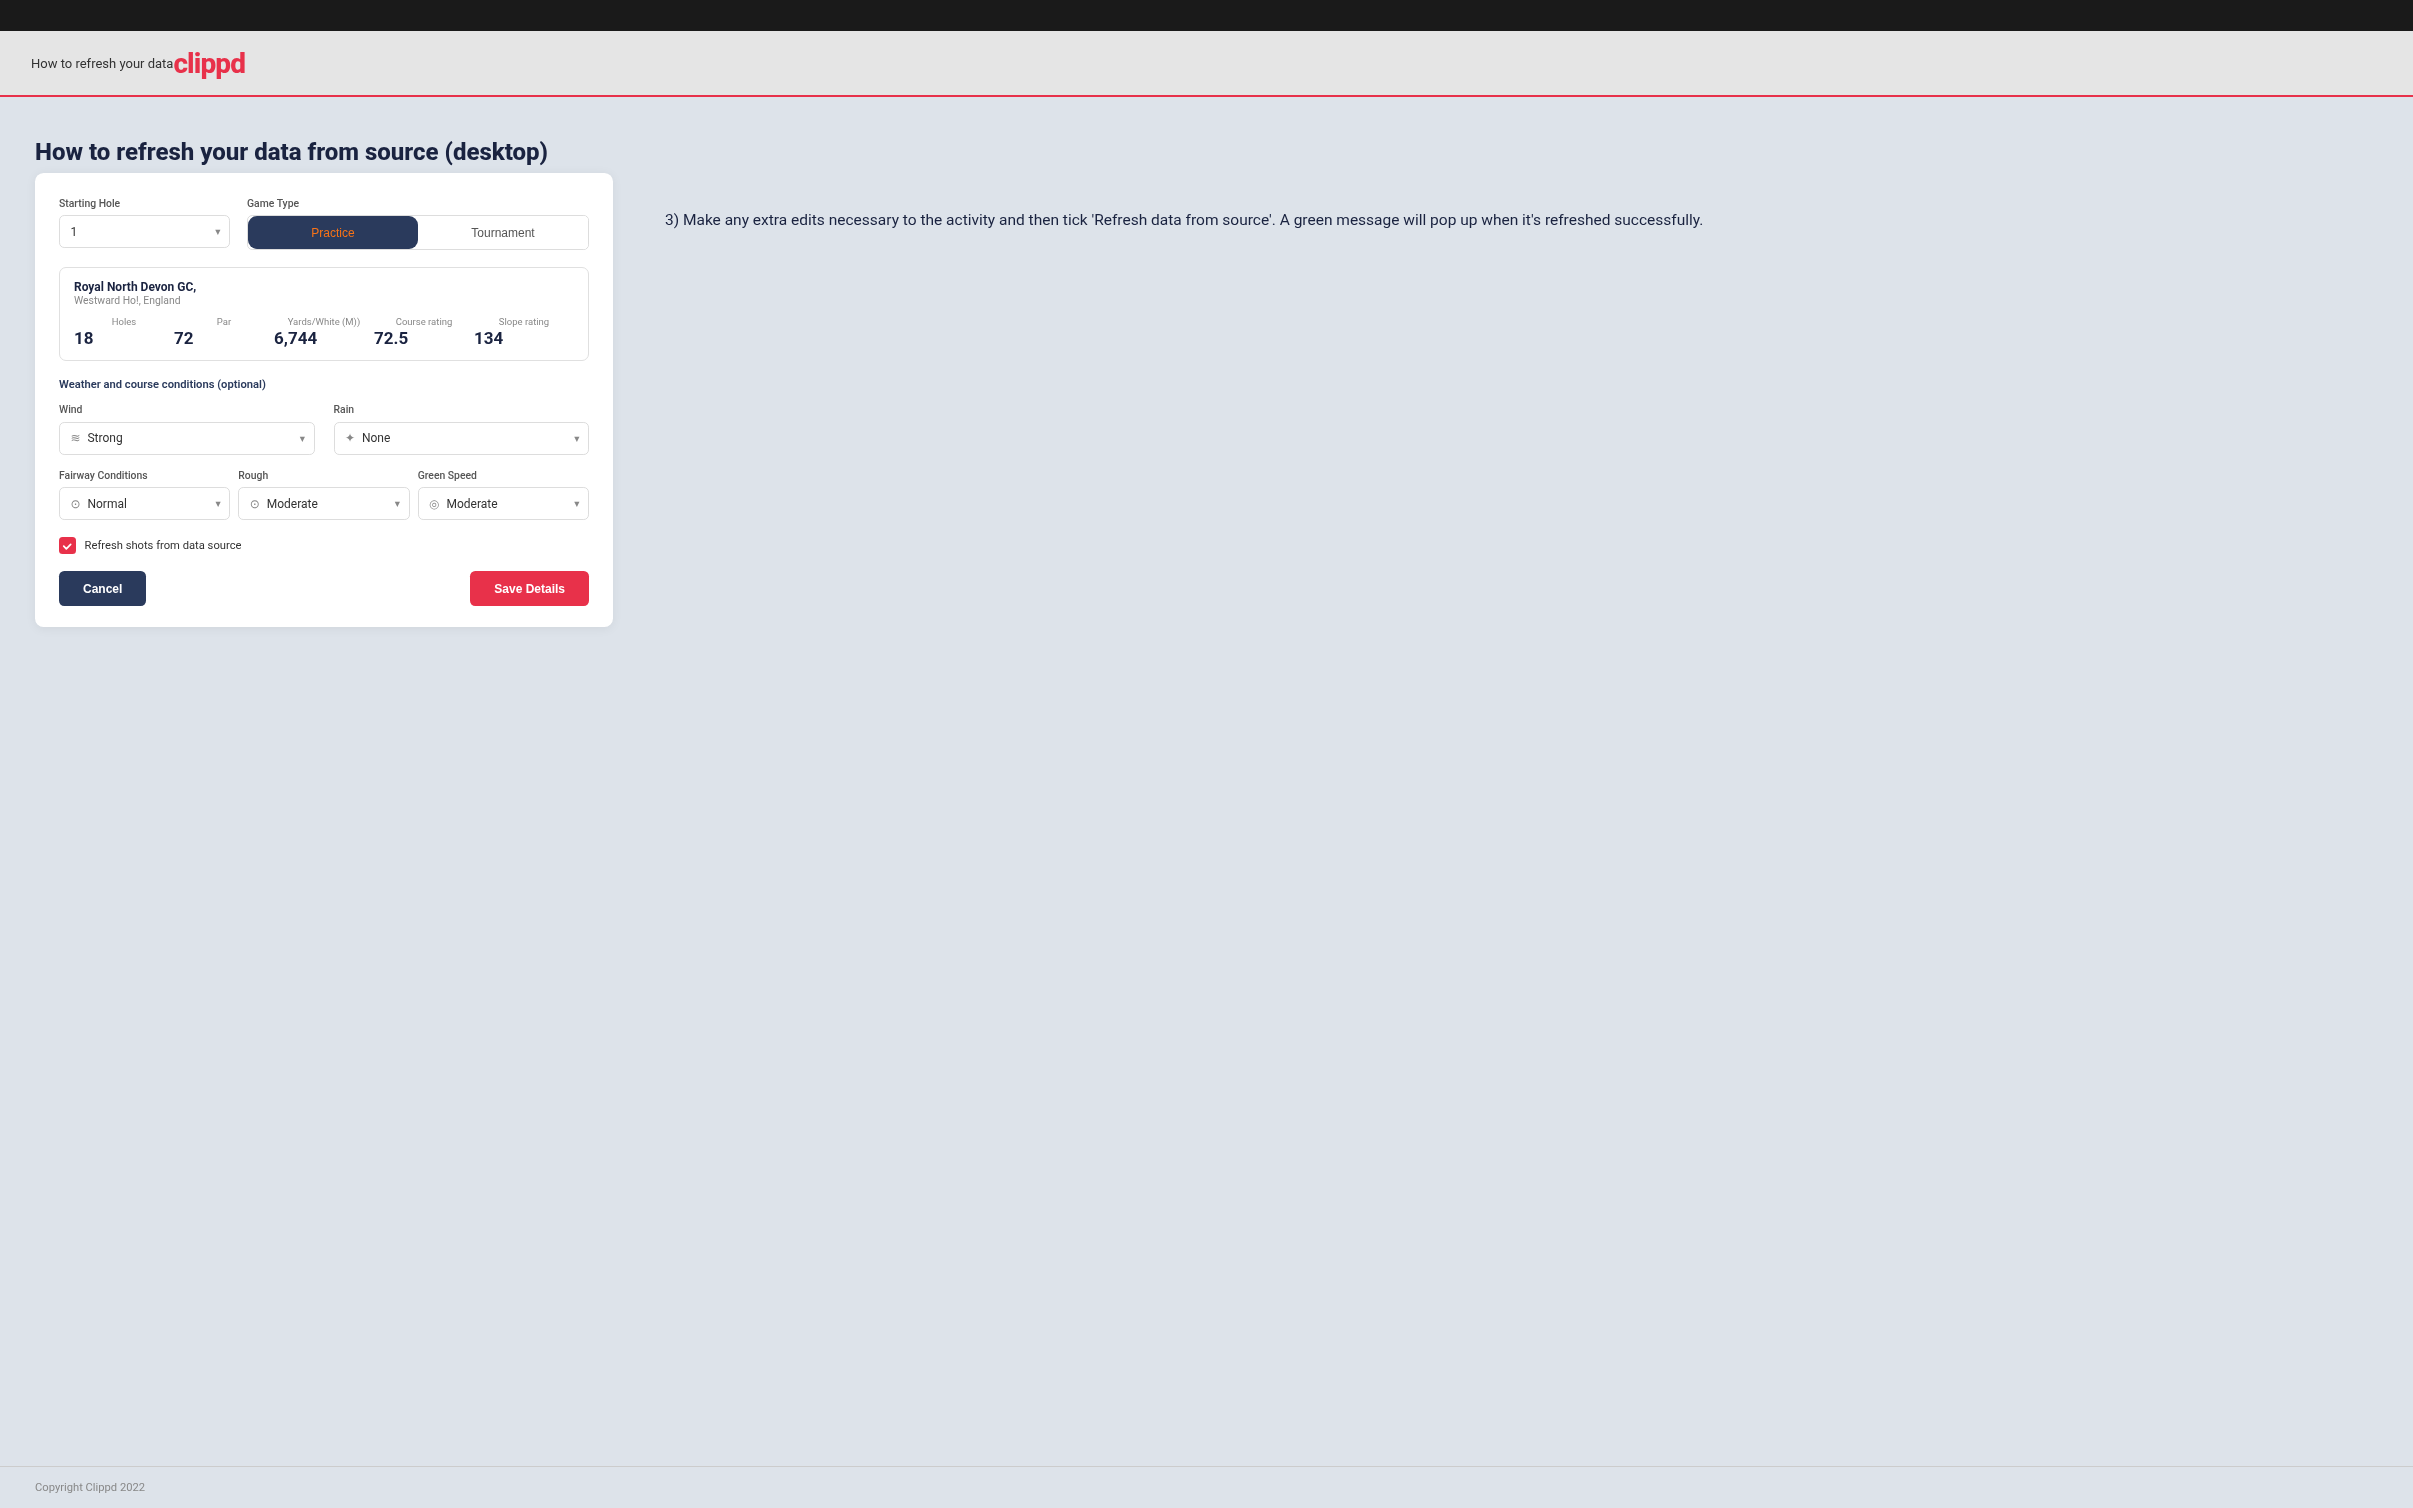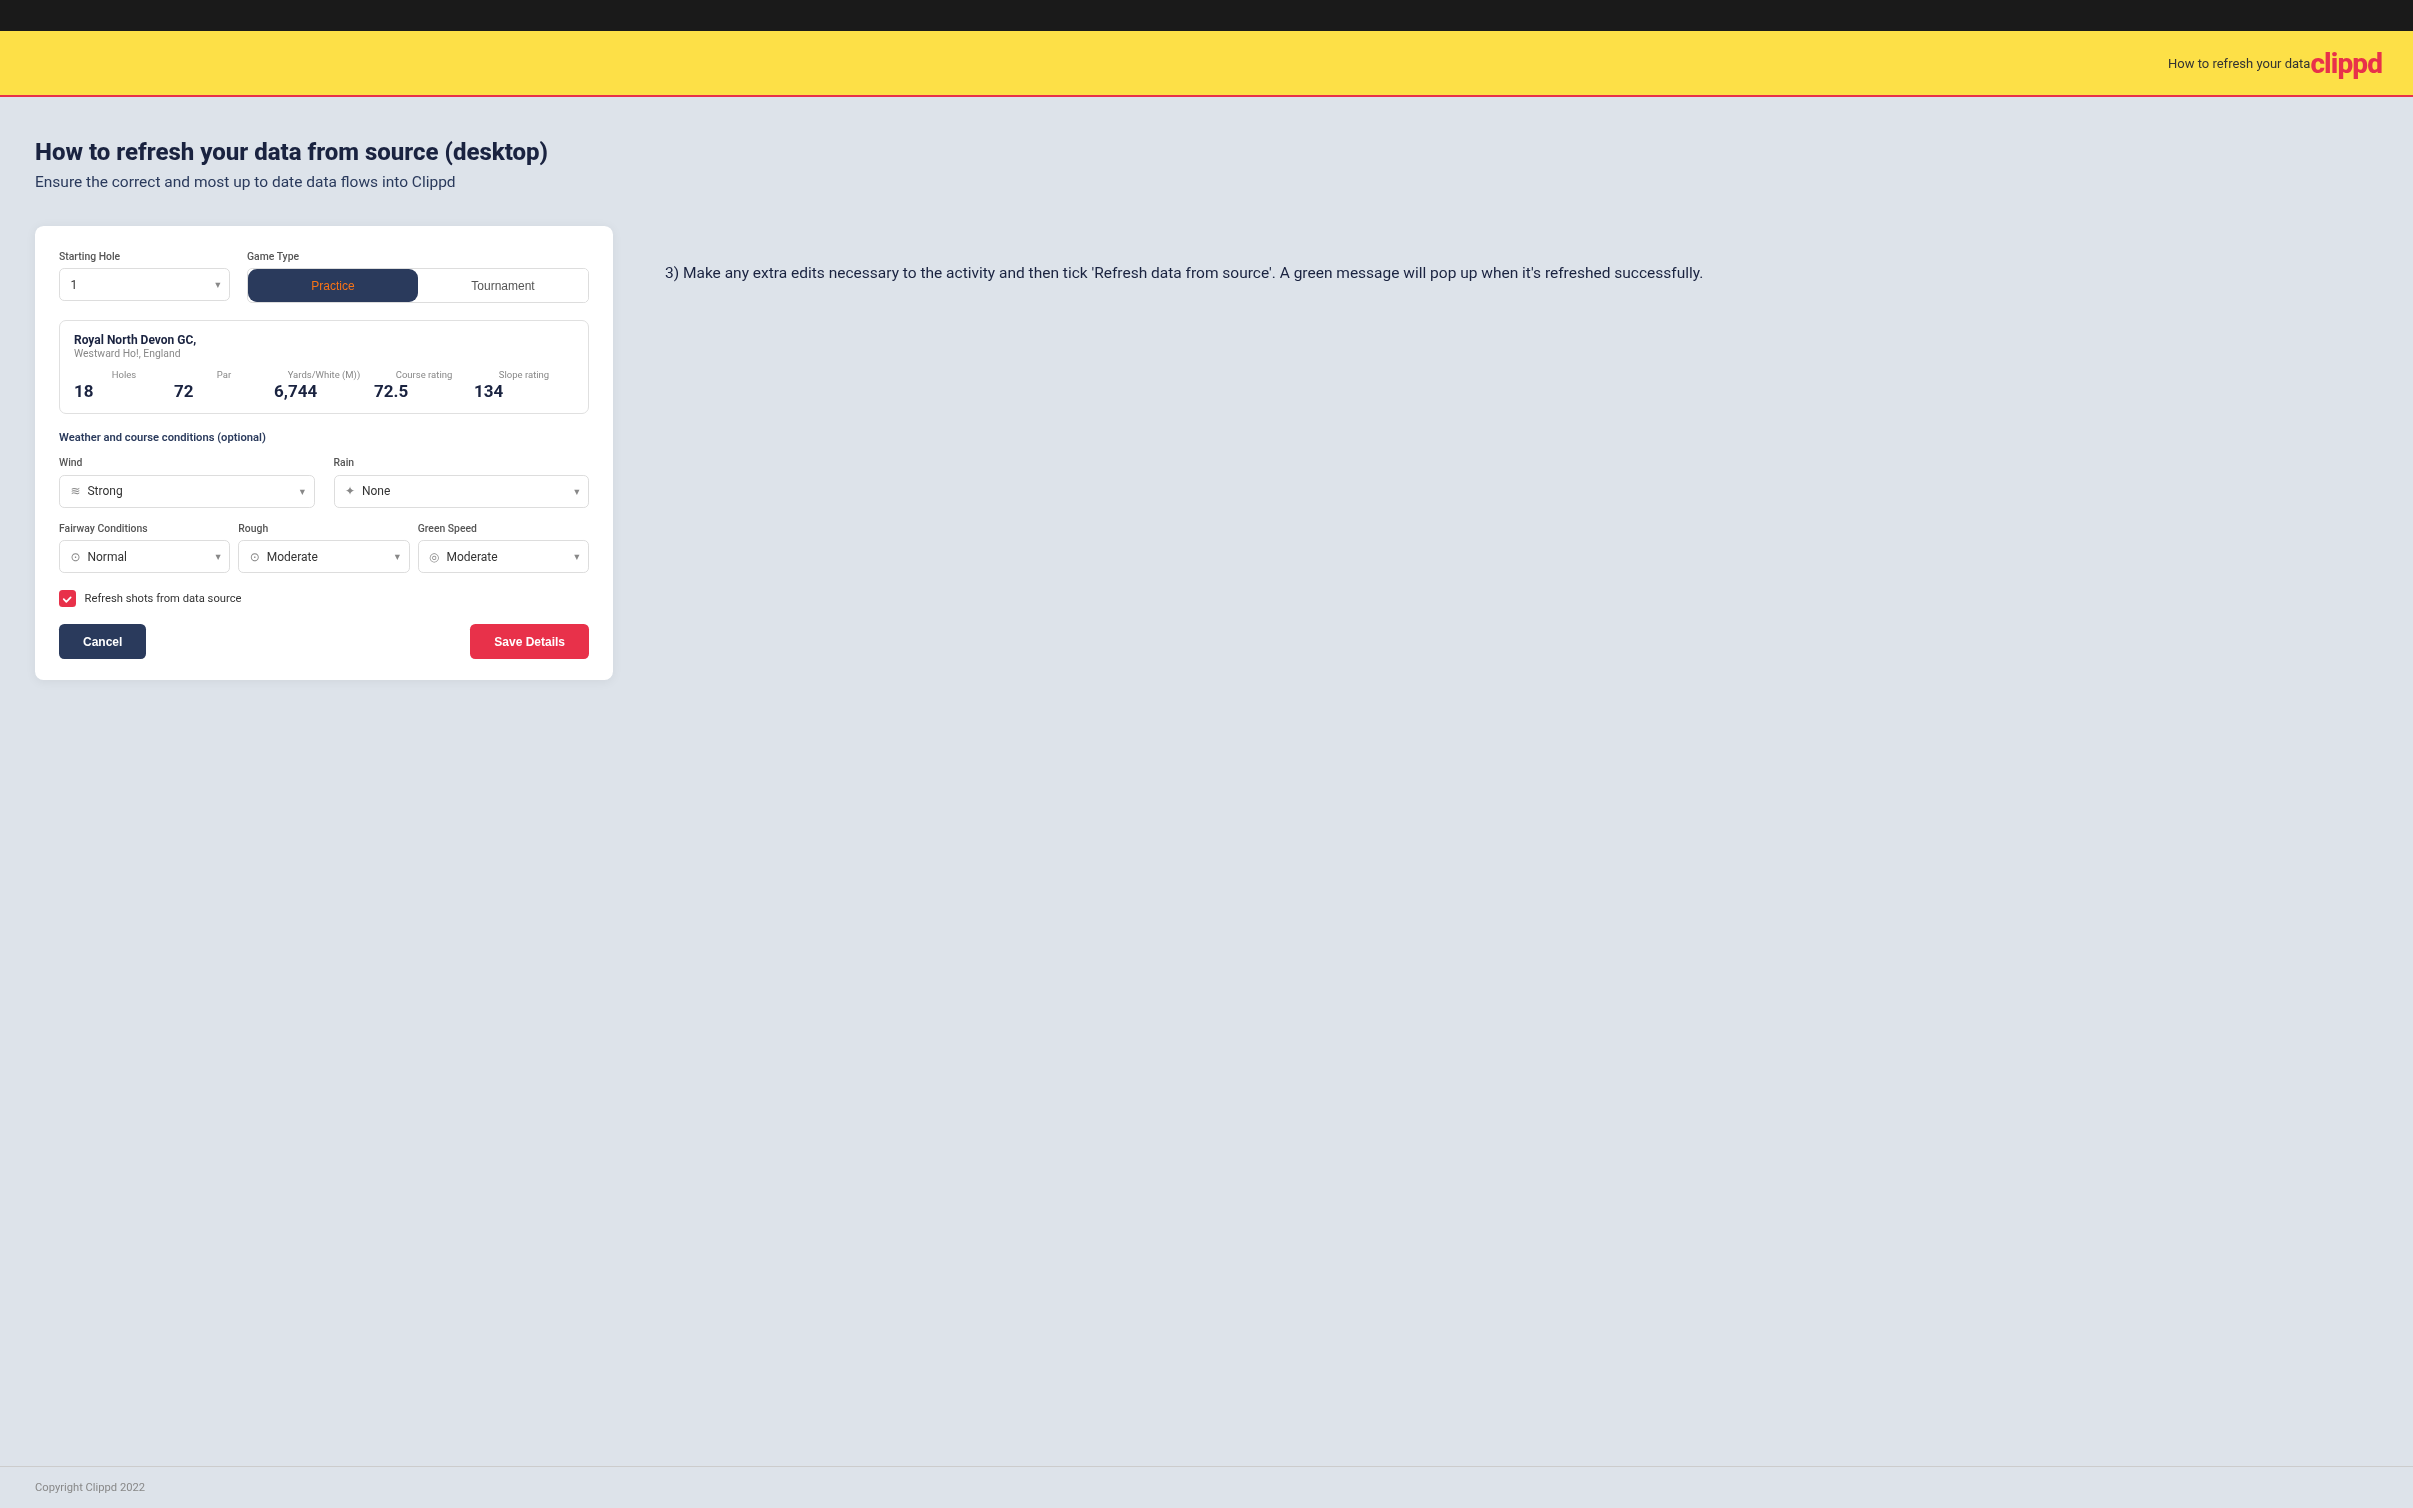--- a/index.html
+++ b/index.html
@@ -9,25 +9,25 @@
       min-height: 100vh;
       display: flex;
       flex-direction: column;
     }
     .top-bar {
       background: #1a1a1a;
       height: 31px;
       flex-shrink: 0;
     }
     .header {
-      background: #fde047;
+      background: #e5e5e5;
       padding: 15.5px 31px;
       display: flex;
       align-items: center;
-      justify-content: flex-end;
+      justify-content: flex-start;
       border-bottom: 2.6px solid #e8314a;
     }
     .header-title {
       font-size: 13px;
       color: #333;
     }
     .logo {
       font-size: 28px;
       font-weight: 800;
       color: #e8314a;
@@ -251,21 +251,20 @@
 
 <div class="top-bar"></div>
 
 <div class="header">
   <span class="header-title">How to refresh your data</span>
   <span class="logo">clippd</span>
 </div>
 
 <div class="main-content">
   <h1 class="page-heading">How to refresh your data from source (desktop)</h1>
-  <p class="page-subheading">Ensure the correct and most up to date data flows into Clippd</p>
 
   <div class="content-row">
 
     <div class="card">
 
       <div class="form-row">
         <div class="form-group">
           <label class="form-label">Starting Hole</label>
           <div class="select-wrapper">
             <span>1</span>

